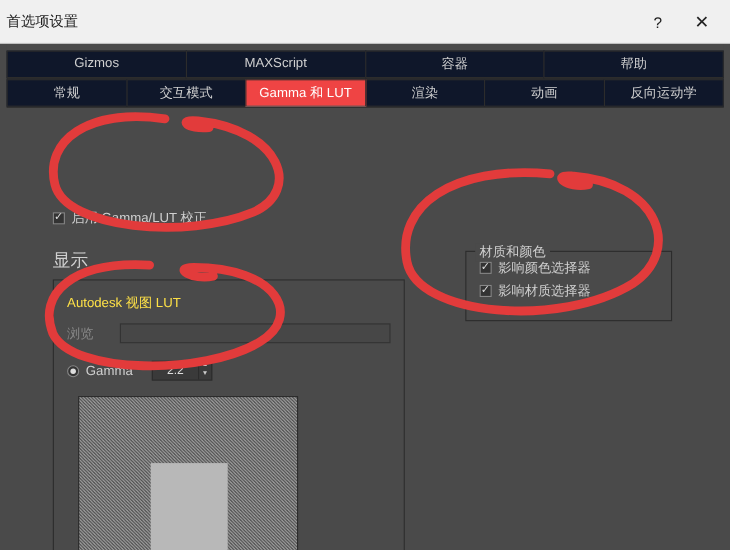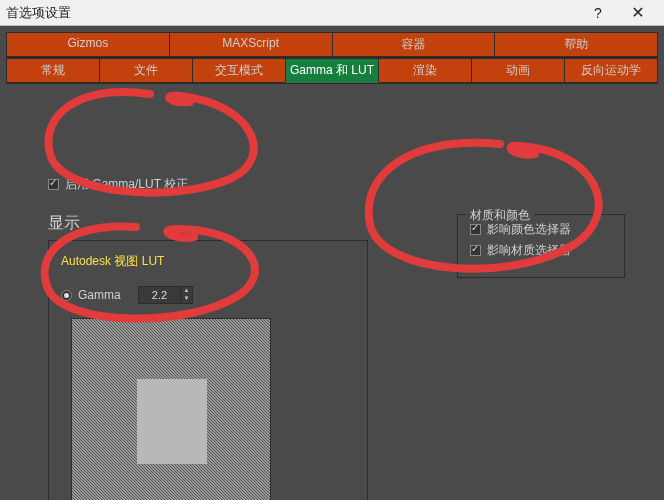--- a/index.html
+++ b/index.html
@@ -6,21 +6,21 @@
   body {
     width: 664px; height: 500px;
     background: #4a4a4a;
     font-family: "Microsoft YaHei", Arial, sans-serif;
     font-size: 12px;
     color: #d0d0d0;
     overflow: hidden;
     position: relative;
   }
   .titlebar {
-    height: 26px;
+    height: 40px;
     background: #f0f0f0;
     color: #222;
     display: flex; align-items: center;
     padding: 0 6px;
     border-bottom: 1px solid #c0c0c0;
   }
   .titlebar .title { flex: 1; font-size: 13px; }
   .titlebar .help-btn, .titlebar .close-btn {
     width: 40px; height: 26px;
     display: flex; align-items: center; justify-content: center;
@@ -36,31 +36,31 @@
     padding-top: 6px;
     margin: 0 6px;
   }
   .tab-row.row2 {
     margin: 0 6px;
     justify-content: flex-end;
   }
   .tab {
     flex: 1;
     border: 1px solid #2c2c2c;
-    background: #c2410c;
+    background: #0f172a;
     color: #d0d0d0;
     text-align: center;
     padding: 3px 0;
     font-size: 12px;
     cursor: pointer;
     margin-left: -1px;
   }
   .tab:first-child { margin-left: 0; }
   .tab.active {
-    background: #15803d;
+    background: #ef4444;
     color: #fff;
     border-bottom-color: #5a5a5a;
     position: relative;
   }
   .content {
     position: relative;
     padding: 20px 18px;
     height: calc(100% - 68px);
   }
   .chk-row {
@@ -174,22 +174,22 @@
     margin-left: 10px;
   }
   .preview-inner {
     position: absolute;
     top: 60px; left: 65px;
     width: 70px; height: 85px;
     background: #b8b8b8;
   }
   .right-col {
     position: absolute;
-    right: 39px; top: 130px;
-    width: 168px;
+    right: 53px; top: 130px;
+    width: 188px;
   }
   .right-group {
     border: 1px solid #2c2c2c;
     padding: 6px 12px 14px 12px;
     position: relative;
   }
   .right-group-title {
     position: absolute;
     top: -8px; left: 8px;
     background: #4a4a4a;
@@ -214,41 +214,44 @@
 
 <div class="tab-row row1">
   <div class="tab">Gizmos</div>
   <div class="tab">MAXScript</div>
   <div class="tab">容器</div>
   <div class="tab">帮助</div>
 </div>
 
 <div class="tab-row row2">
   <div class="tab">常规</div>
-  <div class="tab">文件</div>
   <div class="tab">交互模式</div>
   <div class="tab active">Gamma 和 LUT</div>
   <div class="tab">渲染</div>
   <div class="tab">动画</div>
   <div class="tab">反向运动学</div>
 </div>
 
 <div class="content">
 
   <div class="left-col">
 
     <div class="chk-row">
       <span class="chk checked"></span>
       <span>启用 Gamma/LUT 校正</span>
     </div>
 
     <div class="section-label">显示</div>
 
     <div class="sub-group">
       <div class="sub-title">Autodesk 视图 LUT</div>
+      <div class="lut-row">
+        <span class="lut-label">浏览</span>
+        <div class="lut-display"></div>
+      </div>
 
       <div class="radio-row">
         <span class="radio checked"></span>
         <span class="radio-label">Gamma</span>
         <div class="spinner">
           <div class="spinner-val">2.2</div>
           <div class="spinner-btns">
             <div>▲</div>
             <div>▼</div>
           </div>

